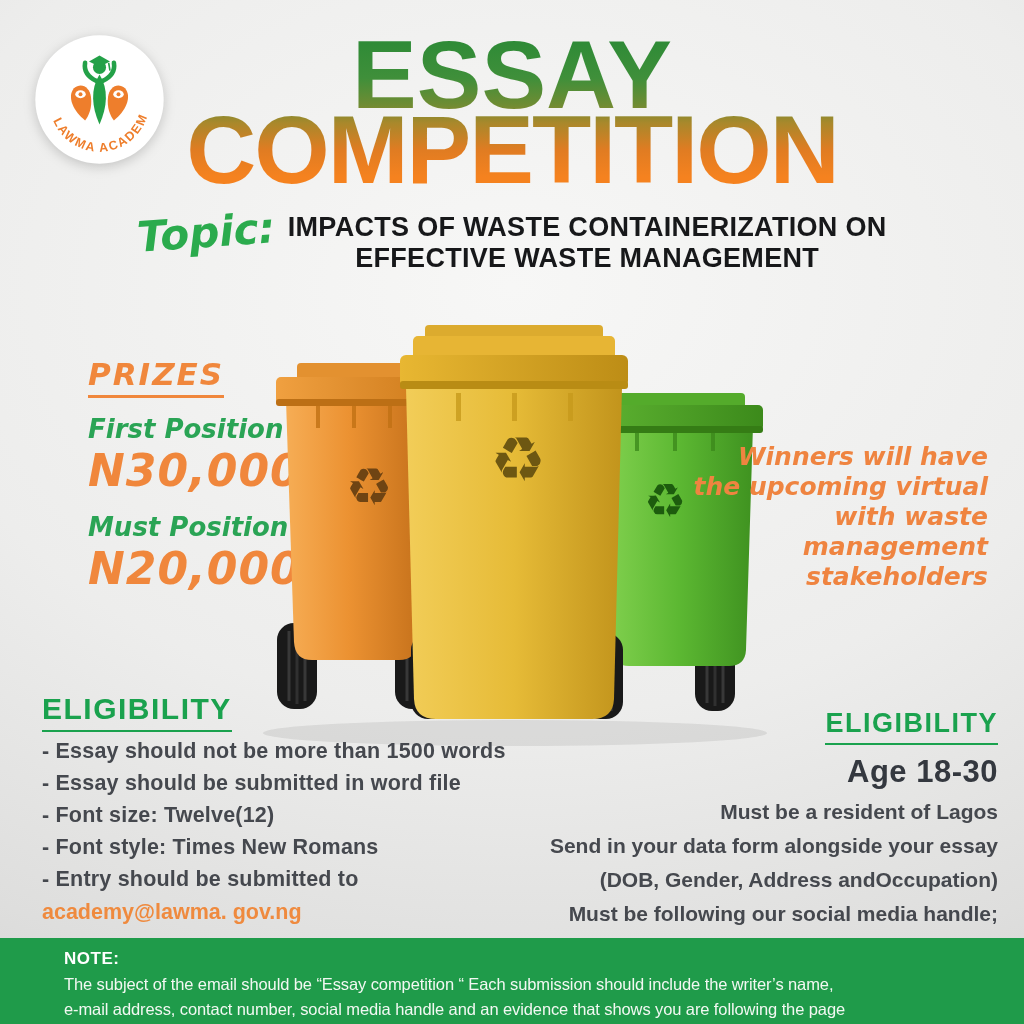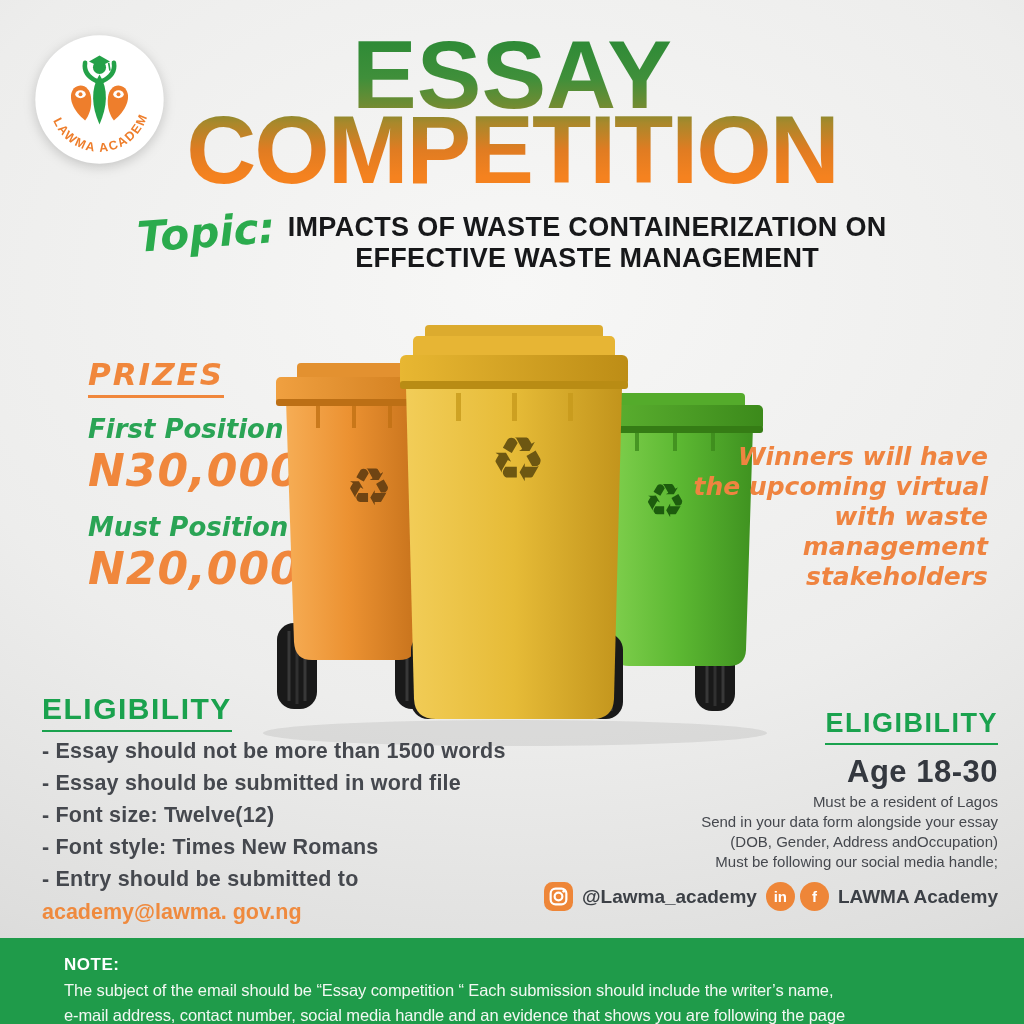--- a/index.html
+++ b/index.html
@@ -44,31 +44,31 @@
   .guidelines{position:absolute;left:42px;top:692px;width:470px;}
   .g-heading{font-size:30px;font-weight:bold;color:#1aa24e;letter-spacing:1.5px;border-bottom:2px solid #1aa24e;padding-bottom:4px;display:inline-block;}
   .g-item{font-size:21.5px;font-weight:bold;color:#45484e;margin-top:7px;letter-spacing:0.2px;}
   .g-item:first-of-type{margin-top:13px;}
   .g-email{font-size:21.5px;font-weight:bold;color:#ef8a3e;margin-top:8px;}
 
   
   .eligibility{position:absolute;right:26px;top:708px;width:480px;text-align:right;}
   .e-heading{font-size:27px;font-weight:bold;color:#1aa24e;letter-spacing:1.5px;border-bottom:2px solid #1aa24e;padding-bottom:4px;display:inline-block;}
   .e-age{font-size:31px;font-weight:bold;color:#34383f;margin-top:9px;letter-spacing:0.5px;}
-  .e-line{font-size:15px;font-weight:normal;color:#45484e;margin-top:3px;}
+  .e-line{font-size:21px;font-weight:bold;color:#45484e;margin-top:10px;}
   .social-row{margin-top:12px;display:flex;justify-content:flex-end;align-items:center;gap:9px;}
   .icon-round{width:29px;height:29px;border-radius:50%;background:#ee8638;color:#fff;font-weight:bold;display:flex;align-items:center;justify-content:center;font-size:15px;flex:0 0 auto;}
   .icon-round.fb{margin-left:-4px;}
   .social-text{font-size:19px;font-weight:bold;color:#3c4046;}
 
   
   .bins{position:absolute;left:253px;top:303px;width:524px;height:450px;}
 
   
-  .notebar{position:absolute;left:0;right:0;top:938px;height:86px;background:#1f9b4a;color:#fff;padding:17px 40px 0 64px;box-sizing:border-box;}
+  .notebar{position:absolute;left:0;right:0;top:938px;height:86px;background:#1f9b4a;color:#fff;padding:11px 40px 0 64px;box-sizing:border-box;}
   .note-label{font-size:17px;font-weight:bold;letter-spacing:0.5px;}
   .note-line{font-size:16.5px;margin-top:6px;color:#f2f8f2;letter-spacing:-0.1px;}
 </style>
 </head>
 <body>
 
 <div id="poster">
 
   <div class="logo">
     <svg viewBox="0 0 200 200" width="131" height="131">

